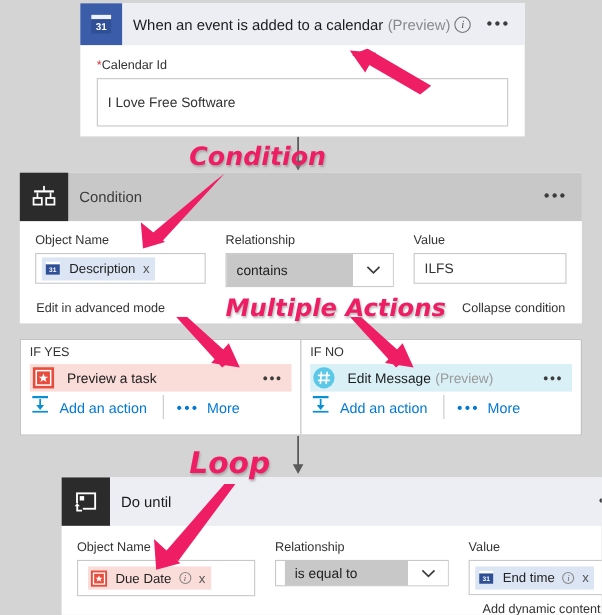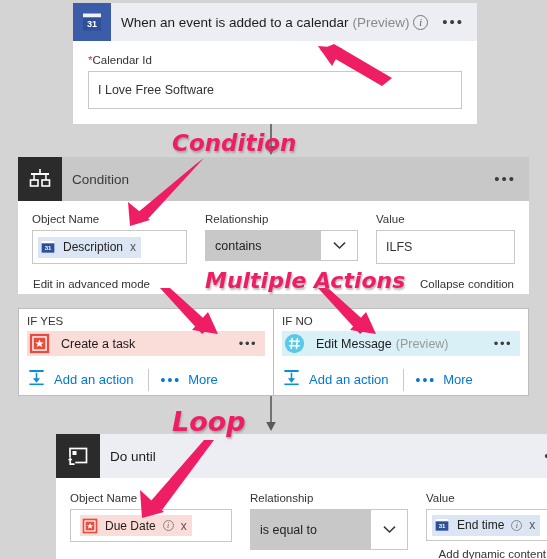--- a/index.html
+++ b/index.html
@@ -33,21 +33,21 @@
     width: 15px; height: 15px; border: 1.2px solid #767676; border-radius: 50%;
     font-size: 10px; color: #555; display: flex; align-items: center; justify-content: center;
     font-family: "Liberation Serif", serif; font-style: italic;
   }
   .dots { letter-spacing: 2px; color: #3d3d3d; font-size: 15px; line-height: 8px; }
 
   
   .flabel { font-size: 11.5px; color: #333; margin-bottom: 5px; }
   .req { color: #d13438; }
   .tbox {
-    border: 1px solid #c8c8c8; background: #fff; height: 34px;
+    border: 1px solid #c8c8c8; background: #fff; height: 28px;
     display: flex; align-items: center; padding: 0 9px;
     font-size: 12.5px; color: #333;
   }
 
   
   .chip { display: inline-flex; align-items: center; height: 21px; padding: 0 5px 0 2px; }
   .chip.blue { background: #dce5f3; }
   .chip.red  { background: #fadcd9; }
   .chip-ico { width: 16px; height: 16px; margin-right: 7px; flex: 0 0 16px; }
   .chip-txt { font-size: 12px; color: #222; }
@@ -90,21 +90,21 @@
   .branch { flex: 1; padding: 6px 8px 0 8px; }
   .branch.left { border-right: 1px solid #bdbdbd; }
   .branch-label { font-size: 11.5px; color: #333; margin-bottom: 4px; }
   .action-pill { display: flex; align-items: center; height: 25px; padding-right: 8px; }
   .action-pill.red { background: #fadcd9; }
   .action-pill.blue { background: #d9f0f7; }
   .act-ico { width: 21px; height: 21px; margin: 0 11px 0 2px; flex: 0 0 21px; }
   .act-txt { font-size: 12.5px; color: #1b1b1b; }
   .act-sub { font-size: 12.5px; color: #9a9a9a; padding-left: 4px; }
   .act-dots { margin-left: auto; letter-spacing: 1.5px; color: #3d3d3d; font-size: 13px; line-height: 6px; }
-  .branch-foot { display: flex; align-items: center; margin-top: 12px; }
+  .branch-foot { display: flex; align-items: center; margin-top: 2px; }
   .addact { display: flex; align-items: center; gap: 8px; }
   .addact-txt { color: #0078d4; font-size: 13px; }
   .divider-v { width: 1px; height: 22px; background: #c9c9c9; margin: 0 12px 0 14px; }
   .more { display: flex; align-items: center; gap: 7px; color: #0078d4; font-size: 13px; }
   .more-dots { letter-spacing: 2px; font-size: 14px; line-height: 6px; }
 
   
   #dountil { left: 12px; top: 434px; width: 523px; height: 125px; margin-left: 44px; }
   #dountil .card-head { background: #eceef4; height: 44px; }
   #dountil .head-icon { width: 44px; height: 44px; flex: 0 0 44px; background: #2b2b2b; }
@@ -164,21 +164,21 @@
       <div class="head-sub">(Preview)</div>
       <div class="head-right">
         <div class="info-ico">i</div>
         <div class="dots">•••</div>
       </div>
     </div>
     <div class="body">
       <div class="flabel">
         <span class="req">*</span><span>Calendar Id</span>
       </div>
-      <div class="tbox" style="height:38px;">I Love Free Software</div>
+      <div class="tbox" style="height:44px;">I Love Free Software</div>
     </div>
   </div>
 
   <div class="card" id="condition">
     <div class="card-head">
       <div class="head-icon">
         <svg width="24" height="24" viewBox="0 0 24 24">
           <rect x="3" y="6" width="18" height="2" fill="#ffffff"></rect>
           <rect x="11.2" y="2" width="1.6" height="4.5" fill="#ffffff"></rect>
           <rect x="5.3" y="8" width="1.5" height="5" fill="#ffffff"></rect>
@@ -238,21 +238,21 @@
     <div class="branch left">
       <div class="branch-label">IF YES</div>
       <div class="action-pill red">
         <span class="act-ico">
           <svg width="21" height="21" viewBox="0 0 24 24">
             <rect x="1" y="1" width="22" height="22" fill="#e74c3c"></rect>
             <rect x="4.5" y="4.5" width="15" height="15" fill="none" stroke="#ffffff" stroke-width="1.6"></rect>
             <polygon points="12,7.5 13.4,10.8 16.9,10.8 14.1,12.9 15.2,16.3 12,14.2 8.8,16.3 9.9,12.9 7.1,10.8 10.6,10.8" fill="#ffffff"></polygon>
           </svg>
         </span>
-        <span class="act-txt">Create a task</span>
+        <span class="act-txt">Preview a task</span>
         <span class="act-dots">•••</span>
       </div>
       <div class="branch-foot">
         <div class="addact">
           <span>
             <svg width="19" height="19" viewBox="0 0 24 24">
               <rect x="3" y="2.5" width="18" height="2.6" fill="#0b8fd4"></rect>
               <rect x="11" y="6" width="2" height="8.5" fill="#0b8fd4"></rect>
               <polygon points="7.5,13 16.5,13 12,18.5" fill="#0b8fd4"></polygon>
               <rect x="3" y="19.6" width="18" height="2" fill="#0b8fd4"></rect>
@@ -337,21 +337,21 @@
                 </svg>
               </span>
               <span class="chip-txt">Due Date</span>
               <span class="chip-i">i</span>
               <span class="chip-x">x</span>
             </span>
           </div>
         </div>
         <div class="dcol2">
           <div class="flabel">Relationship</div>
-          <div class="sel" style="height:41px;">
+          <div class="sel" style="height:24px;padding-left:8px;">
             <div class="sel-val">is equal to</div>
             <div class="sel-arrow">
               <svg width="13" height="9" viewBox="0 0 13 9">
                 <polyline points="1,1.6 6.5,7 12,1.6" fill="none" stroke="#3a3a3a" stroke-width="1.5"></polyline>
               </svg>
             </div>
           </div>
         </div>
         <div class="dcol3">
           <div class="flabel">Value</div>

